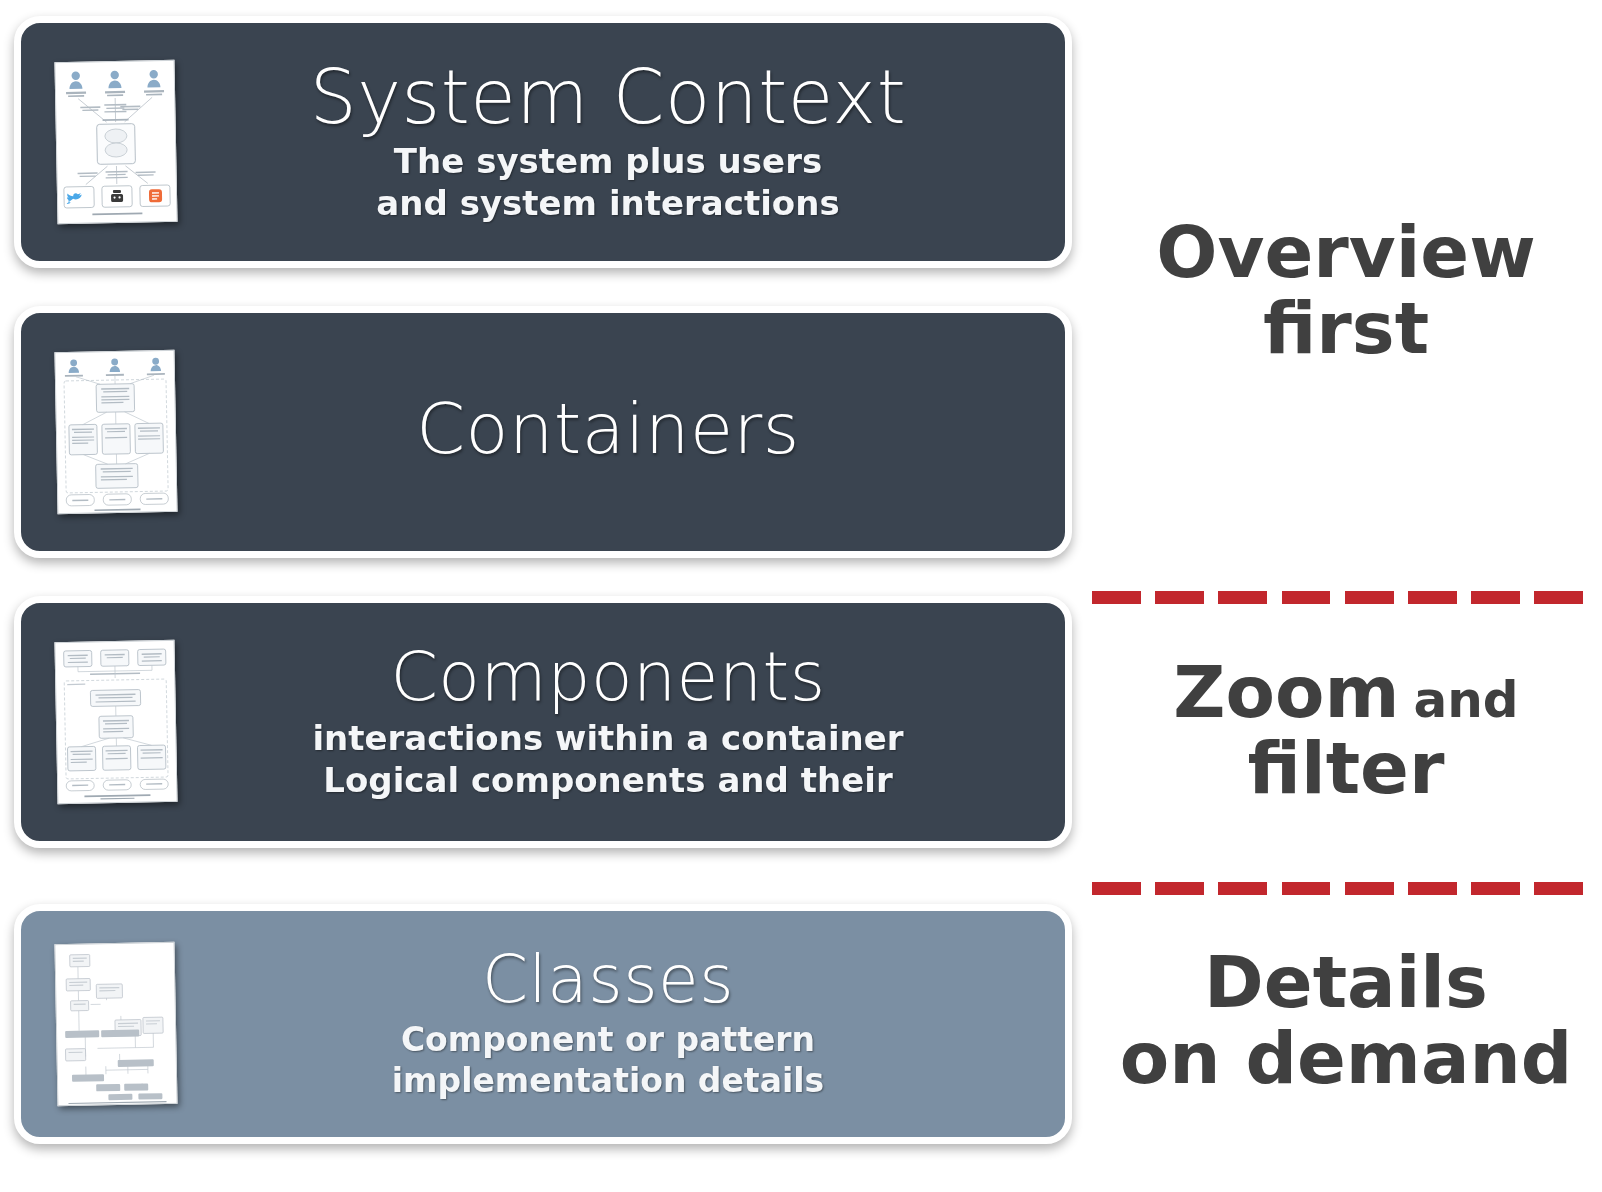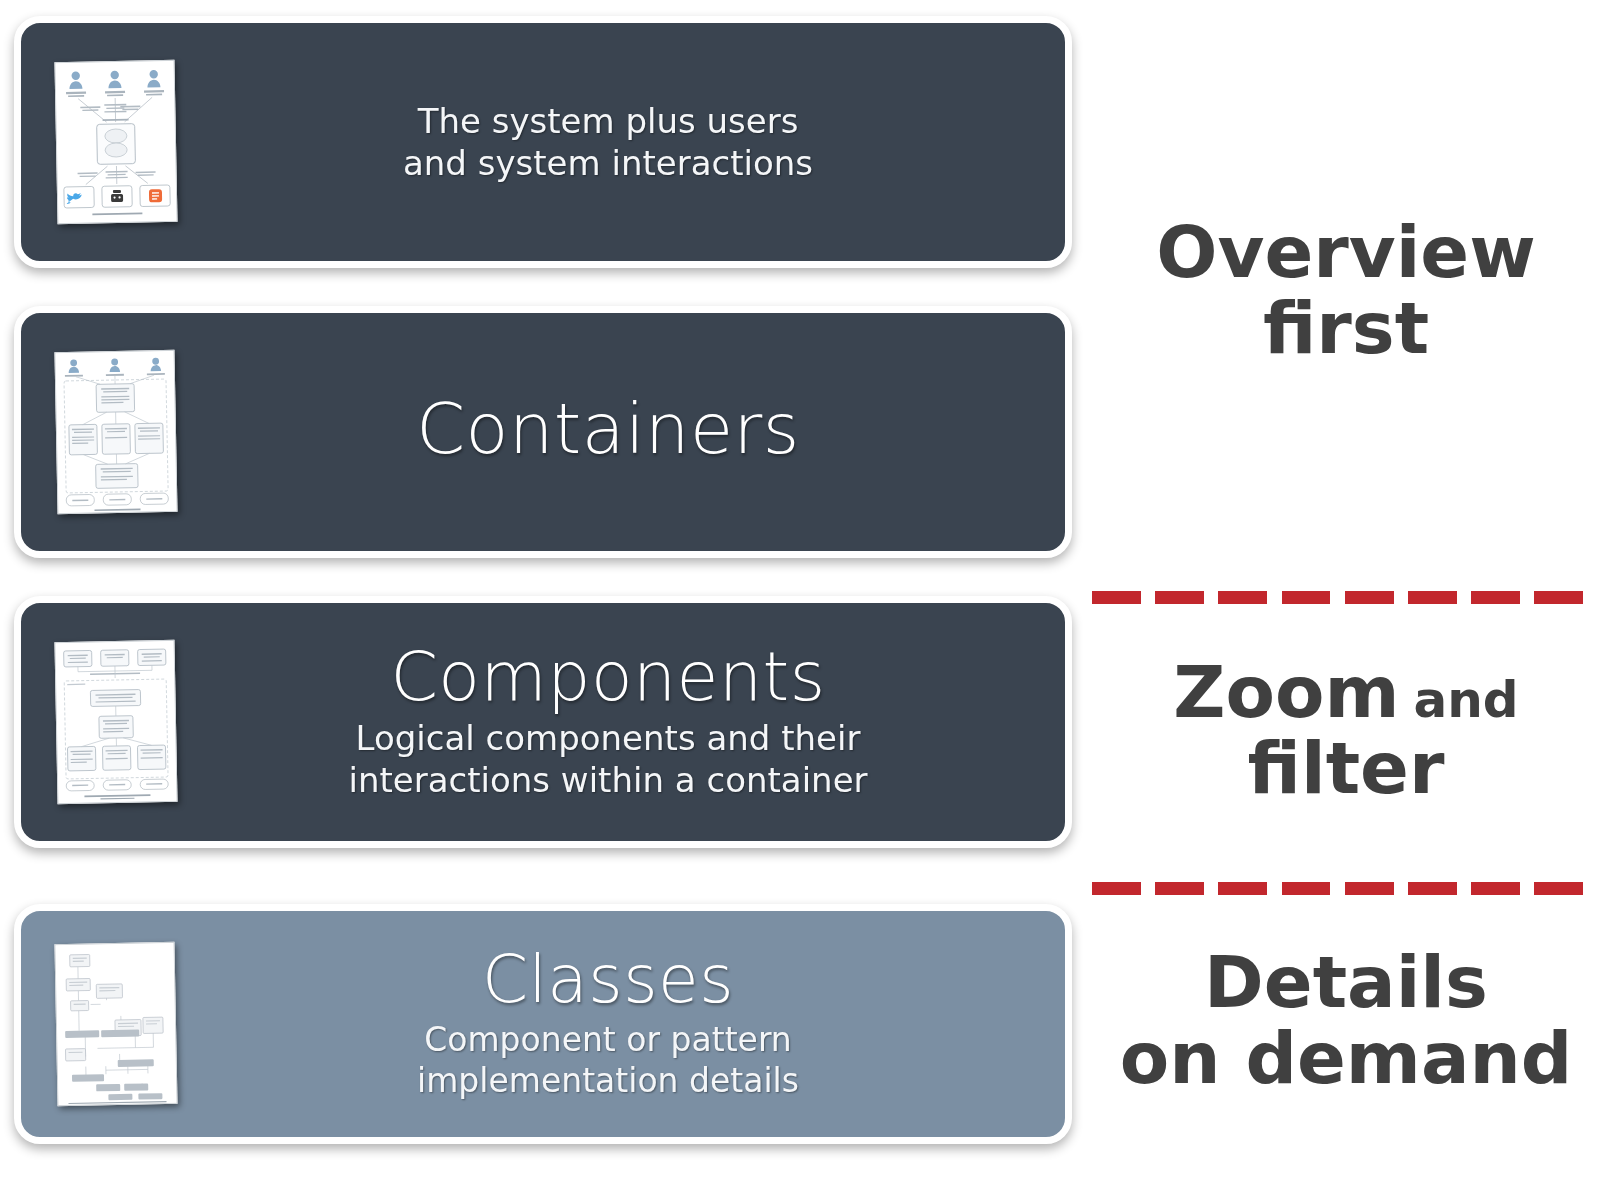--- a/index.html
+++ b/index.html
@@ -89,21 +89,21 @@
     text-shadow: 1px 2px 3px rgba(0,0,0,0.45);
     margin: 0 0 6px 0;
   }
   .card-1 .card-title { font-size: 74px; }
   .card-2 .card-title { font-size: 70px; }
   .card-3 .card-title { font-size: 68px; }
   .card-4 .card-title { font-size: 66px; }
 
   .card-desc {
     font-family: "DejaVu Sans", sans-serif;
-    font-weight: 400;
+    font-weight: 700;
     font-size: 34px;
     line-height: 1.25;
     color: #f4f6f8;
     text-shadow: 1px 1px 2px rgba(0,0,0,0.40);
     margin: 0;
   }
   .card-4 .card-desc { font-size: 33px; }
   .desc-line { display: block; }
 
   
@@ -228,20 +228,21 @@
                 <rect x="94" y="137" width="5" height="1.4"></rect>
               </g>
 
             <g fill="#9fa9b2">
                 <rect x="34" y="151" width="50" height="1.8"></rect>
               </g>
           </svg>
         </div>
       </div>
       <div class="card-text">
+        <div class="card-title">System Context</div>
         <div class="card-desc">
           <span class="desc-line">The system plus users</span>
           <span class="desc-line">and system interactions</span>
         </div>
       </div>
     </div>
 
     <div class="level-card dark card-2">
       <div class="thumb-wrap">
         <div class="thumb">
@@ -426,22 +427,22 @@
             <g fill="#9fa9b2">
                 <rect x="26" y="153" width="66" height="1.6"></rect>
                 <rect x="42" y="156" width="34" height="1.2"></rect>
               </g>
           </svg>
         </div>
       </div>
       <div class="card-text">
         <div class="card-title">Components</div>
         <div class="card-desc">
+          <span class="desc-line">interactions within a container</span>
           <span class="desc-line">Logical components and their</span>
-          <span class="desc-line">interactions within a container</span>
         </div>
       </div>
     </div>
 
     <div class="level-card light card-4">
       <div class="thumb-wrap">
         <div class="thumb">
           <svg viewBox="0 0 118 160" xmlns="http://www.w3.org/2000/svg">
             <rect x="0" y="0" width="118" height="160" fill="#ffffff"></rect>
             <g stroke="#c2c9d0" stroke-width="0.7" fill="none">

